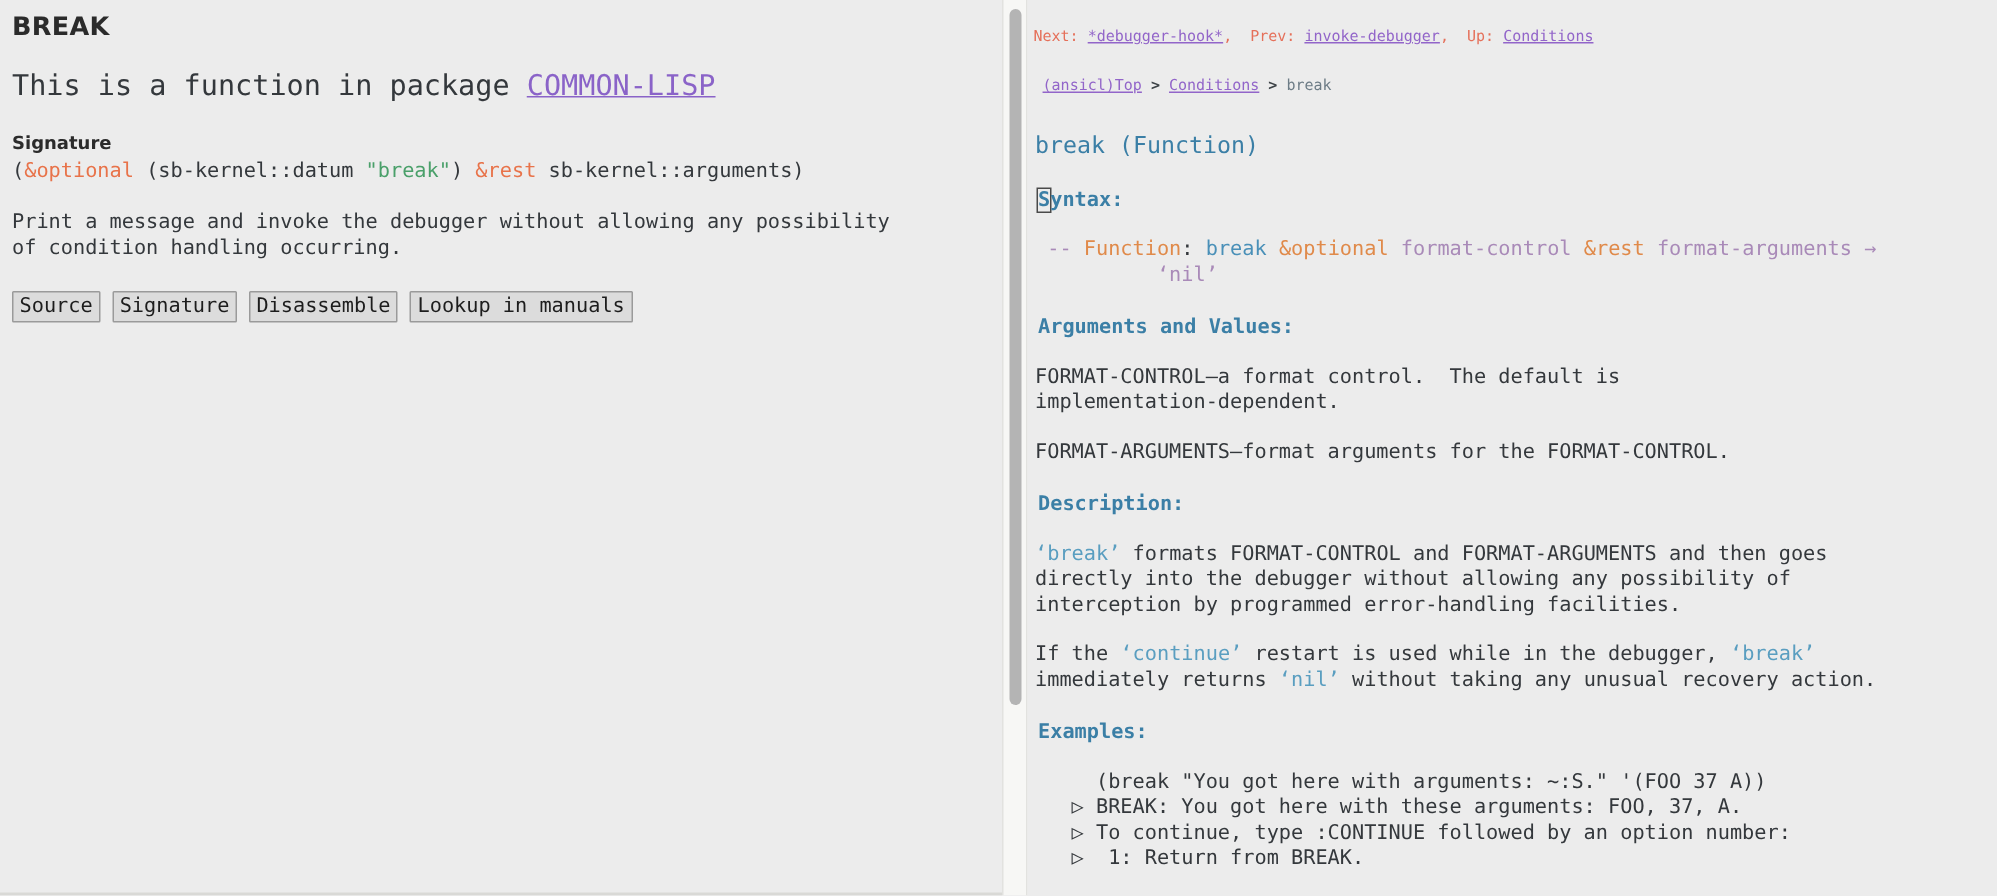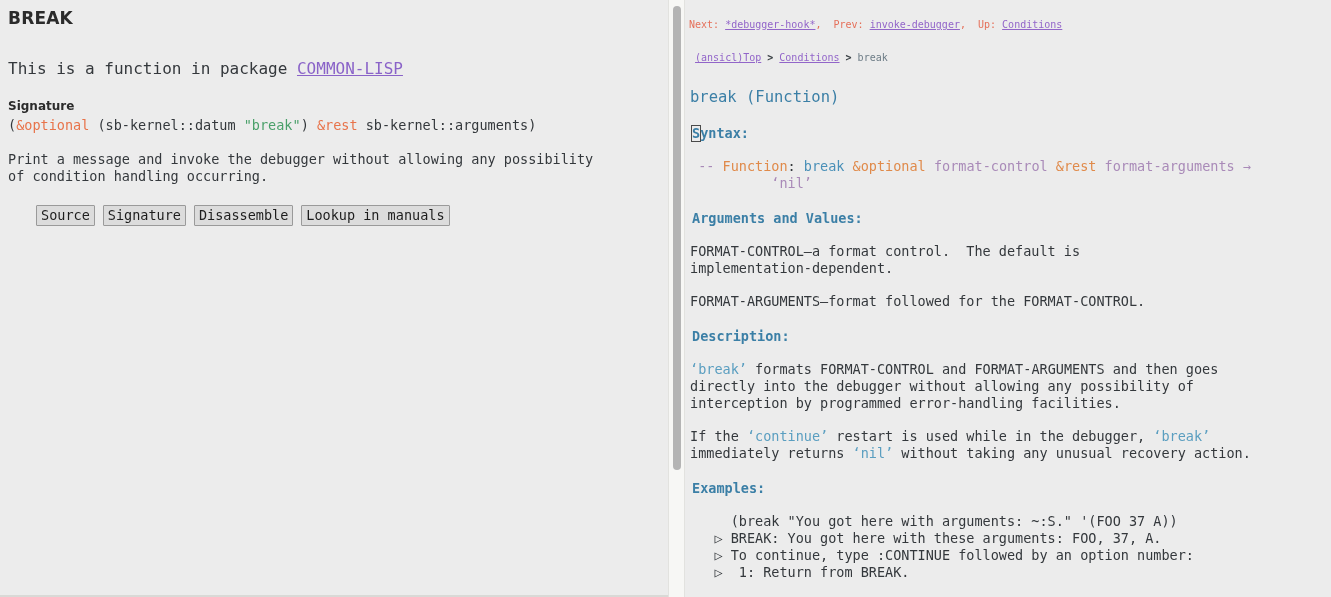--- a/index.html
+++ b/index.html
@@ -39,24 +39,24 @@
     font-family: "DejaVu Sans", "Liberation Sans", sans-serif;
     font-weight: bold;
     font-size: 17px;
     color: #2b2b2b;
     letter-spacing: 0.2px;
     margin: 3px 0 0 0;
     line-height: 22px;
   }
 
   .pkg-line {
-    font-size: 16px;
-    color: #34383c;
-    line-height: 17px;
-    margin-top: 31px;
+    font-size: 19px;
+    color: #34383c;
+    line-height: 17px;
+    margin-top: 20px;
     white-space: pre;
   }
 
   .link {
     color: #8a63c8;
     text-decoration: underline;
     cursor: pointer;
   }
   .link-nav {
     color: #9265c9;
@@ -90,21 +90,20 @@
     line-height: 17px;
     margin-top: 17px;
     white-space: pre;
   }
 
   .btn-row {
     margin-top: 20px;
     display: flex;
     gap: 8px;
     align-items: flex-start;
-    margin-left: 28px;
   }
 
   .btn {
     font-family: "DejaVu Sans Mono", "Liberation Mono", monospace;
     font-size: 13.5px;
     color: #1d1d1d;
     background: #dcdcdc;
     border: 1px solid #9a9a9a;
     border-radius: 1px;
     padding: 1px 4px 2px 4px;
@@ -266,21 +265,21 @@
     <div class="info-sub"><span class="cursor-char">S</span><span>yntax:</span></div>
 
     <div class="info-syntax"><span class="s-dash"> -- </span><span class="s-func">Function</span><span>: </span><span class="s-name">break</span><span> </span><span class="s-amp">&amp;optional</span><span> </span><span class="s-var">format-control</span><span> </span><span class="s-amp">&amp;rest</span><span> </span><span class="s-var">format-arguments</span><span class="s-ret"> →</span><span class="s-ret">
           ‘nil’</span></div>
 
     <div class="info-sub">Arguments and Values:</div>
 
     <div class="info-para">FORMAT-CONTROL—a format control.  The default is
 implementation-dependent.</div>
 
-    <div class="info-para">FORMAT-ARGUMENTS—format followed for the FORMAT-CONTROL.</div>
+    <div class="info-para">FORMAT-ARGUMENTS—format arguments for the FORMAT-CONTROL.</div>
 
     <div class="info-sub">Description:</div>
 
     <div class="info-para"><span class="q-term">‘break’</span><span> formats FORMAT-CONTROL and FORMAT-ARGUMENTS and then goes
 directly into the debugger without allowing any possibility of
 interception by programmed error-handling facilities.</span></div>
 
     <div class="info-para"><span>If the </span><span class="q-term">‘continue’</span><span> restart is used while in the debugger, </span><span class="q-term">‘break’</span><span>
 immediately returns </span><span class="q-term">‘nil’</span><span> without taking any unusual recovery action.</span></div>
 

